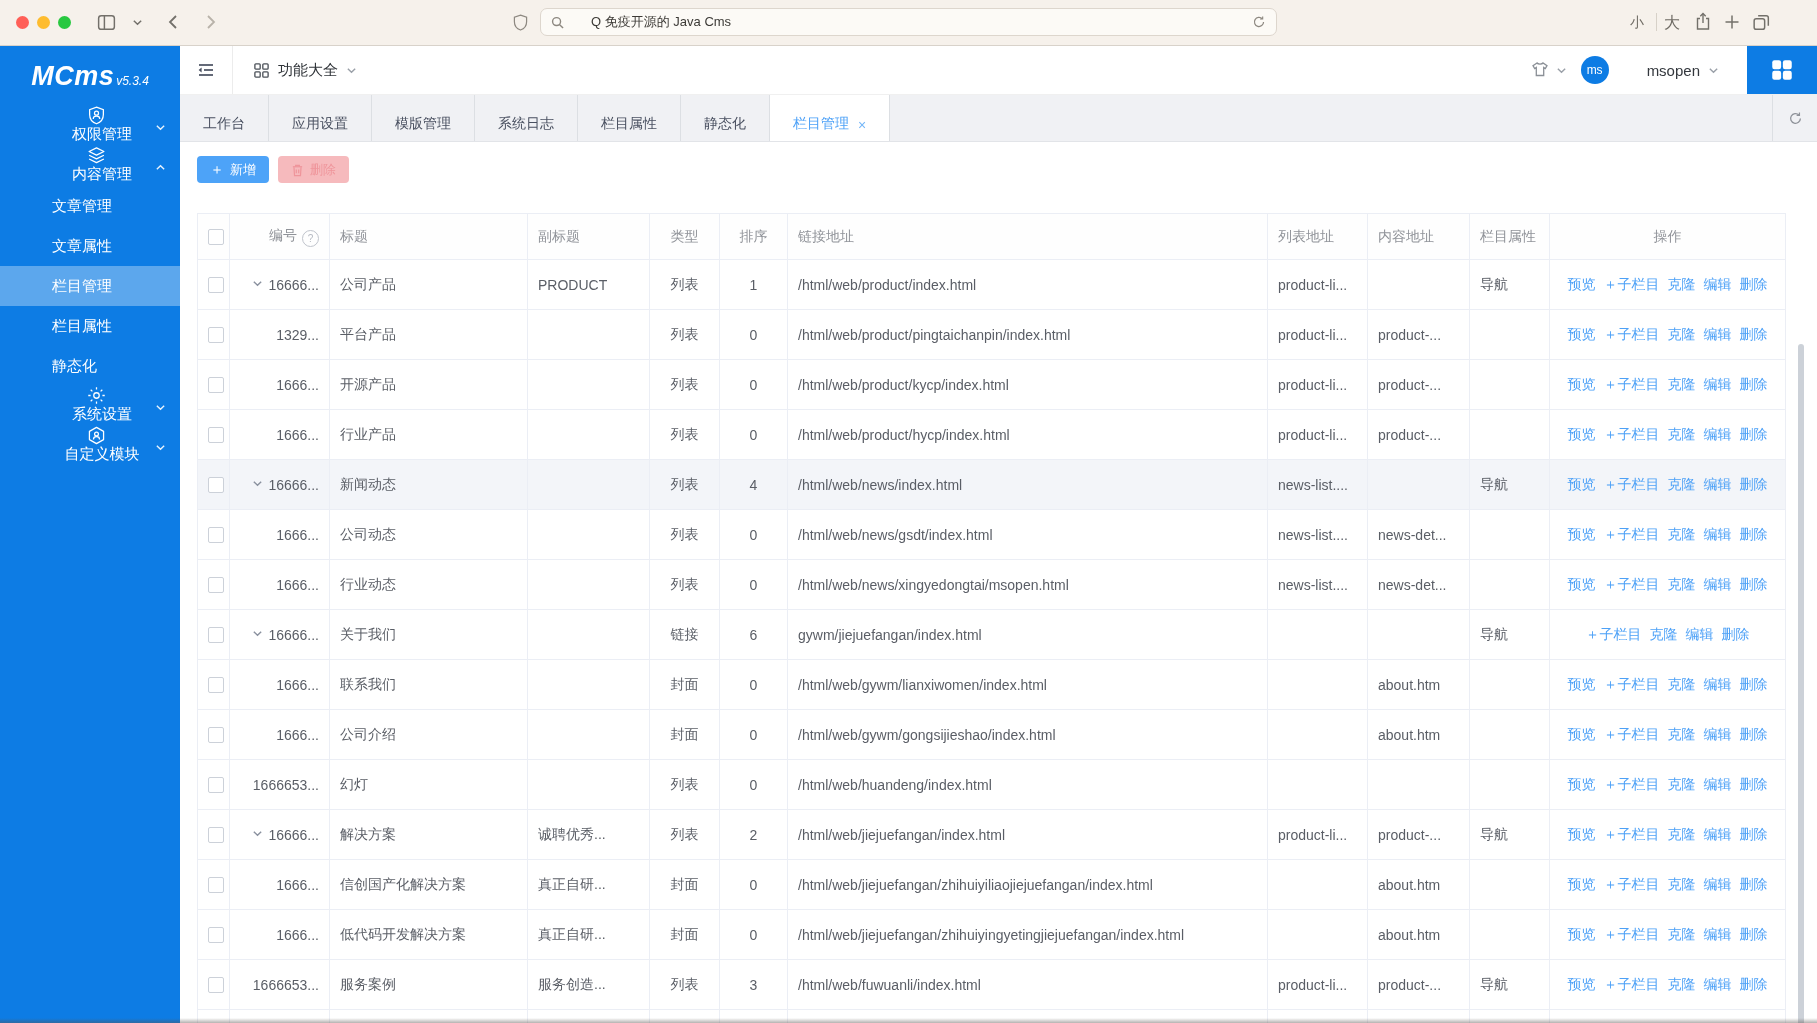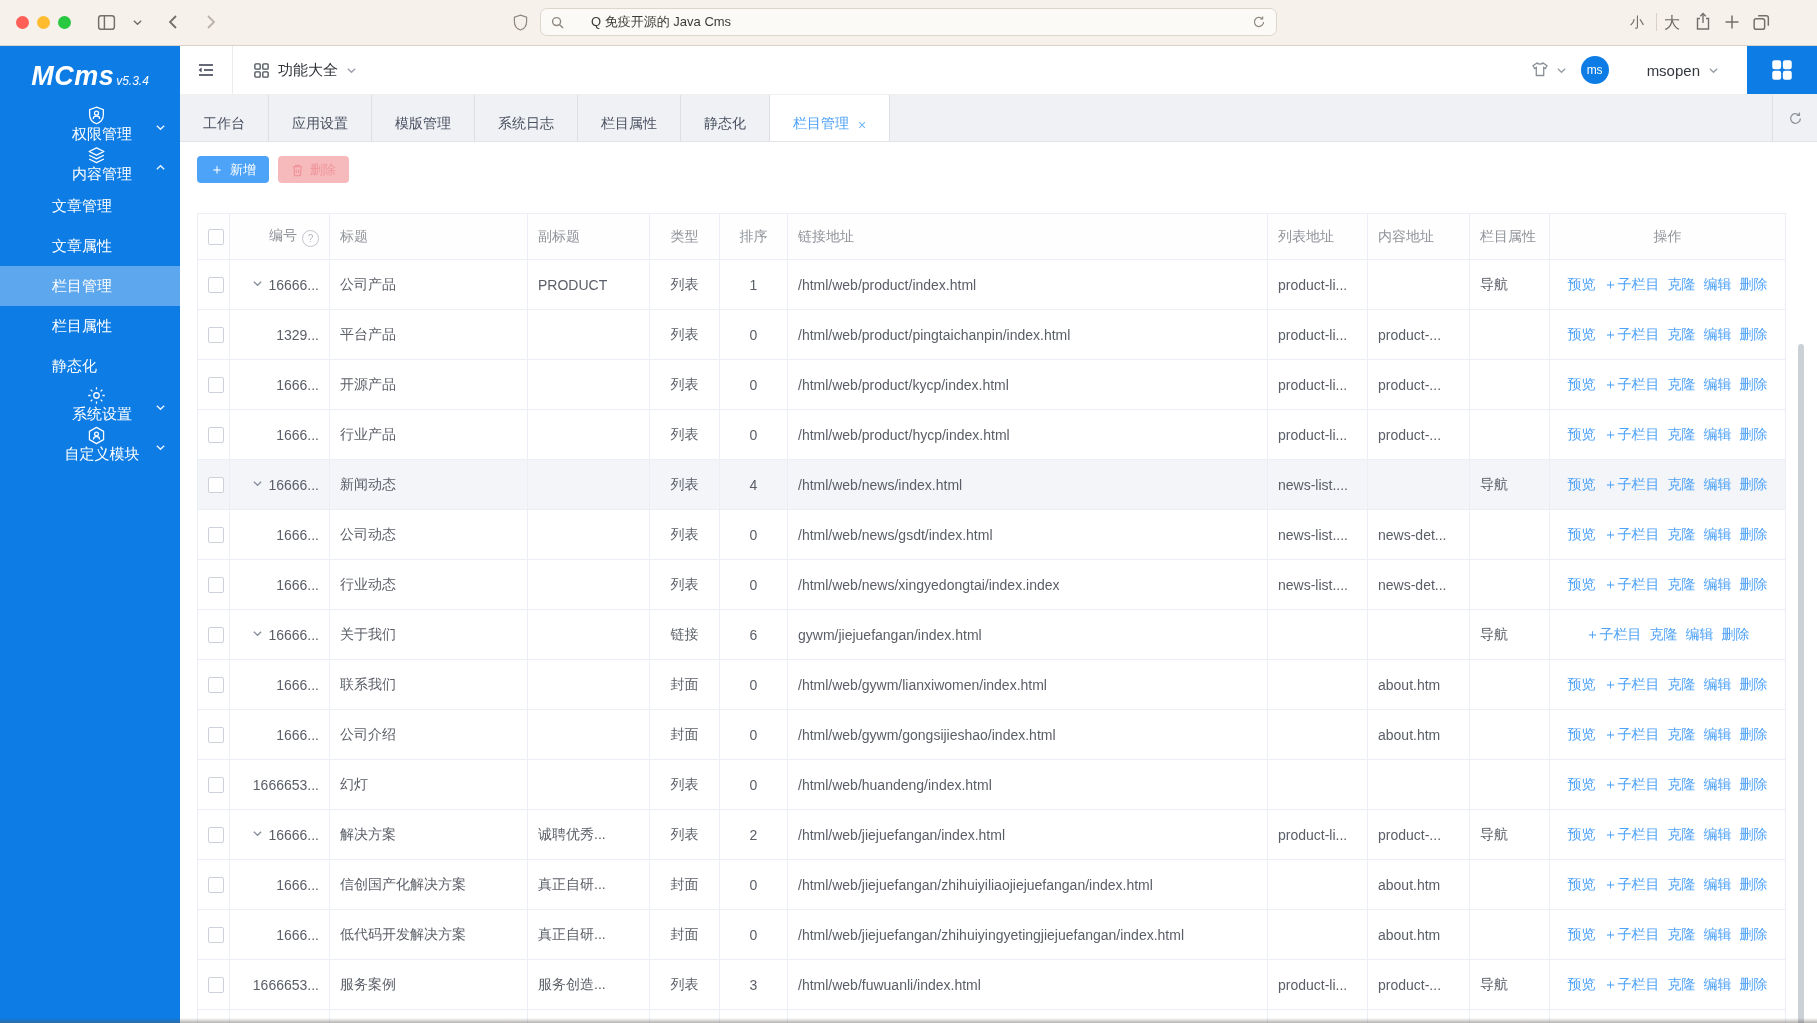--- a/index.html
+++ b/index.html
@@ -454,21 +454,21 @@
                 <td class=""></td>
                 <td class="al-c ops"><a href="#">预览</a><a href="#">＋子栏目</a><a href="#">克隆</a><a href="#">编辑</a><a href="#">删除</a></td>
               </tr>
               <tr>
                 <td class="al-c"><span class="chk"></span></td>
                 <td class="al-r"><span>1666...</span></td>
                 <td class="">行业动态</td>
                 <td class=""></td>
                 <td class="al-c">列表</td>
                 <td class="al-c">0</td>
-                <td class="">/html/web/news/xingyedongtai/index.index</td>
+                <td class="">/html/web/news/xingyedongtai/msopen.html</td>
                 <td class="">news-list....</td>
                 <td class="">news-det...</td>
                 <td class=""></td>
                 <td class="al-c ops"><a href="#">预览</a><a href="#">＋子栏目</a><a href="#">克隆</a><a href="#">编辑</a><a href="#">删除</a></td>
               </tr>
               <tr>
                 <td class="al-c"><span class="chk"></span></td>
                 <td class="al-r"><span class="rowchev"><svg width="11" height="11" viewBox="0 0 12 12" fill="none" stroke="#8a919f" stroke-width="1.5">
                       <polyline points="2,4 6,8 10,4"></polyline>
                     </svg></span><span>16666...</span></td>

